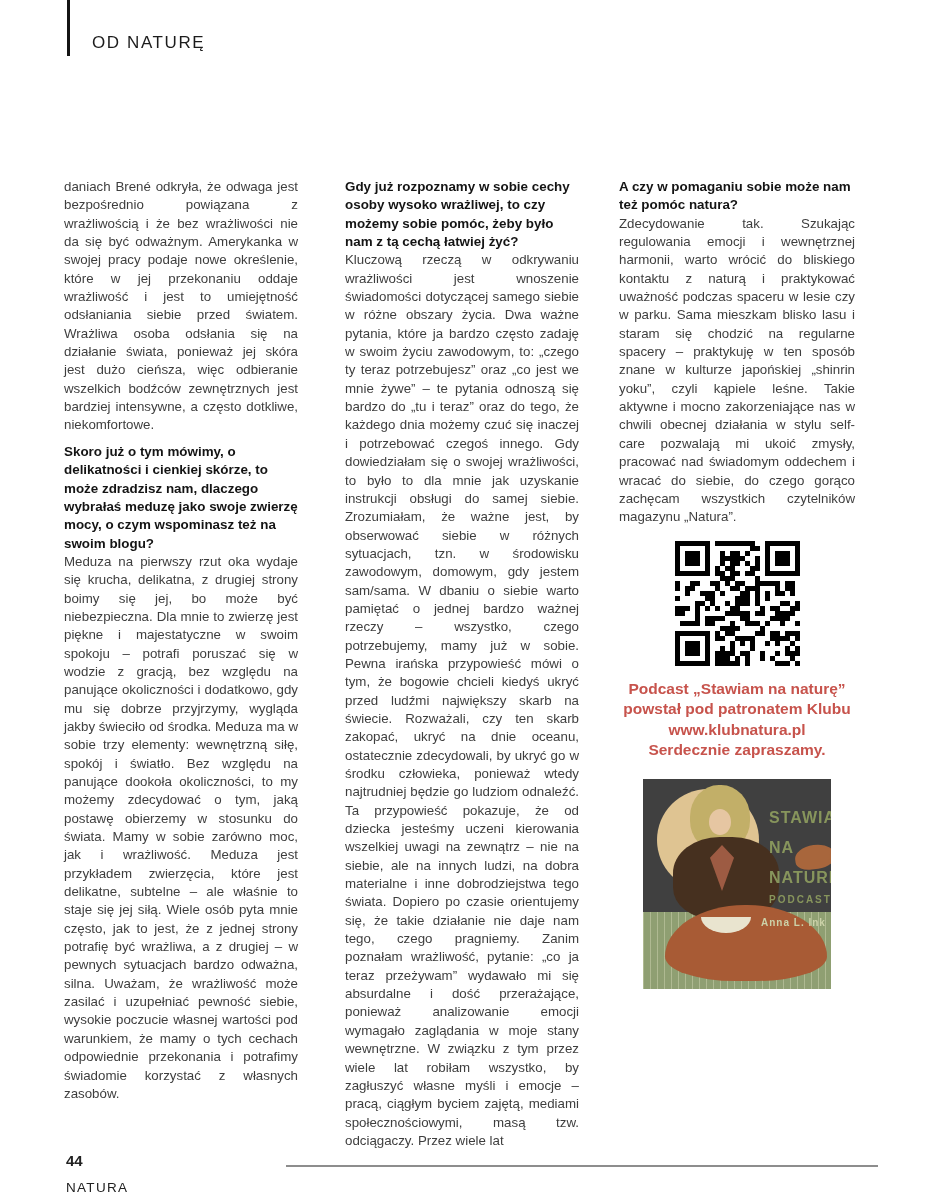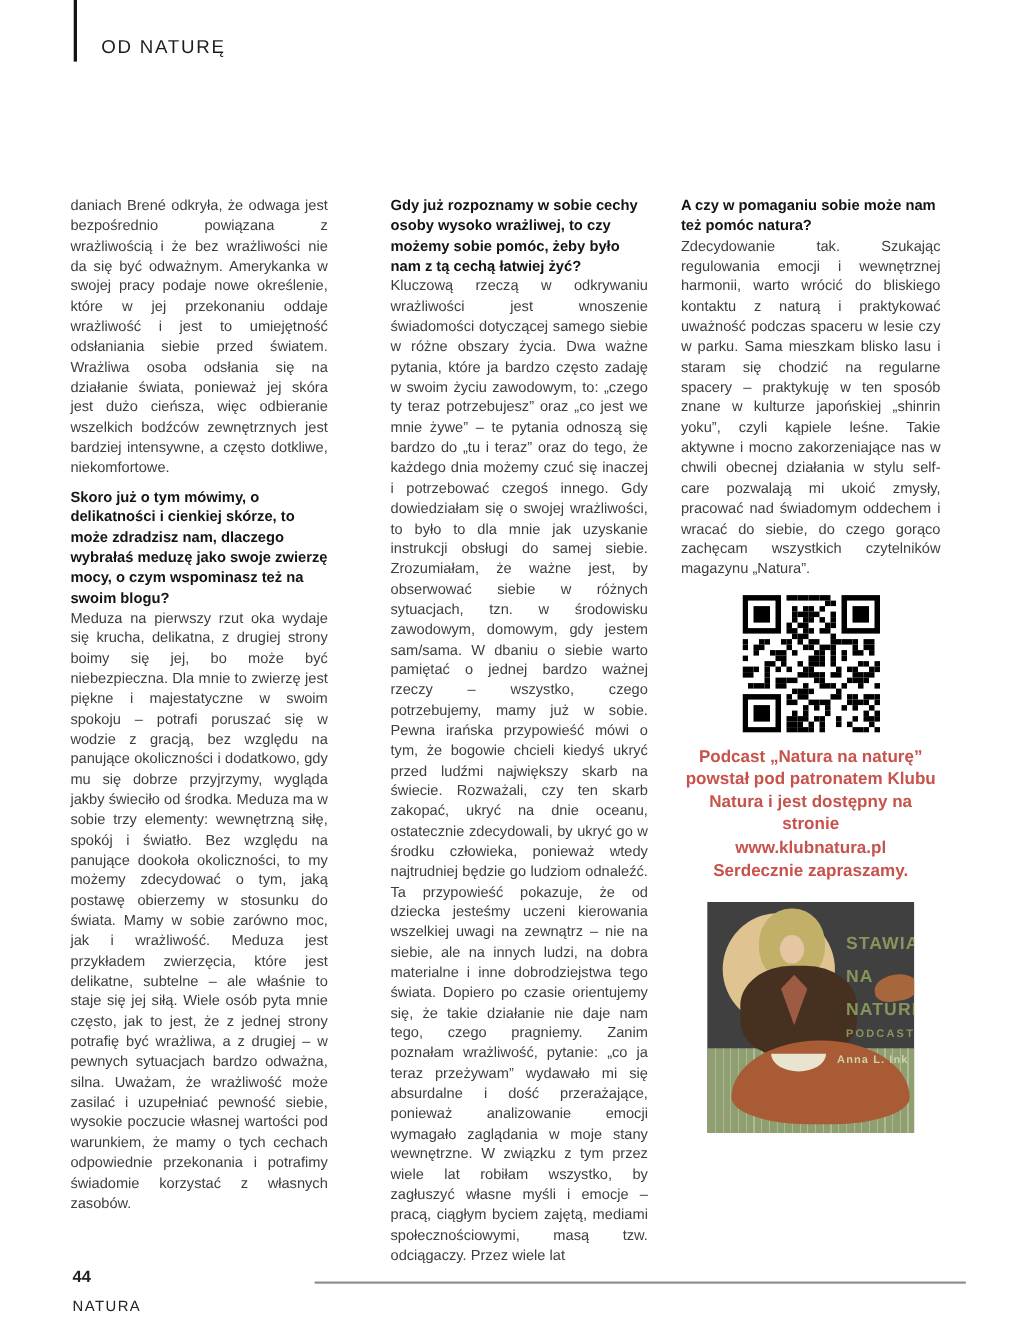--- a/index.html
+++ b/index.html
@@ -10,21 +10,21 @@
   }
   .page{position:absolute;inset:0;overflow:hidden;}
 
   
   .kicker-bar{position:absolute;left:67px;top:0;width:3px;height:56px;background:#141414;}
   .kicker{position:absolute;left:92px;top:33px;font-size:17px;letter-spacing:1.6px;color:#1c1c1c;font-weight:500;}
 
   
   .col{position:absolute;top:178px;color:#3e3e3e;font-size:13.3px;line-height:18.35px;text-align:justify;}
   .col-1{left:64px;width:234px;}
-  .col-2{left:345px;width:234px;margin-left:10px;}
+  .col-2{left:345px;width:234px;}
   .col-3{left:619px;width:236px;}
   .col p{margin:0;}
   .col h2{margin:0;font-size:13.4px;line-height:18.35px;color:#141414;font-weight:700;text-align:left;}
   .col h2:not(:first-child){margin-top:8px;}
 
   
   .qr-wrap{margin:14px auto 0;width:125px;height:125px;background:#fff;}
 
   
   .promo{margin-top:13px;text-align:center;font-weight:700;font-size:15.5px;line-height:20.6px;color:#c7534c;}
@@ -299,23 +299,22 @@
           <rect x="10" y="10" width="15" height="15" fill="#000"></rect>
           <rect x="90" y="0" width="35" height="35" fill="#000"></rect>
           <rect x="95" y="5" width="25" height="25" fill="#fff"></rect>
           <rect x="100" y="10" width="15" height="15" fill="#000"></rect>
           <rect x="0" y="90" width="35" height="35" fill="#000"></rect>
           <rect x="5" y="95" width="25" height="25" fill="#fff"></rect>
           <rect x="10" y="100" width="15" height="15" fill="#000"></rect>
         </svg></div>
 
     <div class="promo">
-      <div>Podcast „Natura na naturę”</div>
+      <div>Podcast „Stawiam na naturę”</div>
       <div>powstał pod patronatem Klubu</div>
-      <div>Natura i jest dostępny na stronie</div>
       <div>www.klubnatura.pl</div>
       <div>Serdecznie zapraszamy.</div>
     </div>
 
     <div class="cover">
       <div class="band"></div>
       <div class="halo"></div>
       <div class="hair"></div>
       <div class="face"></div>
       <div class="cardigan"></div>

